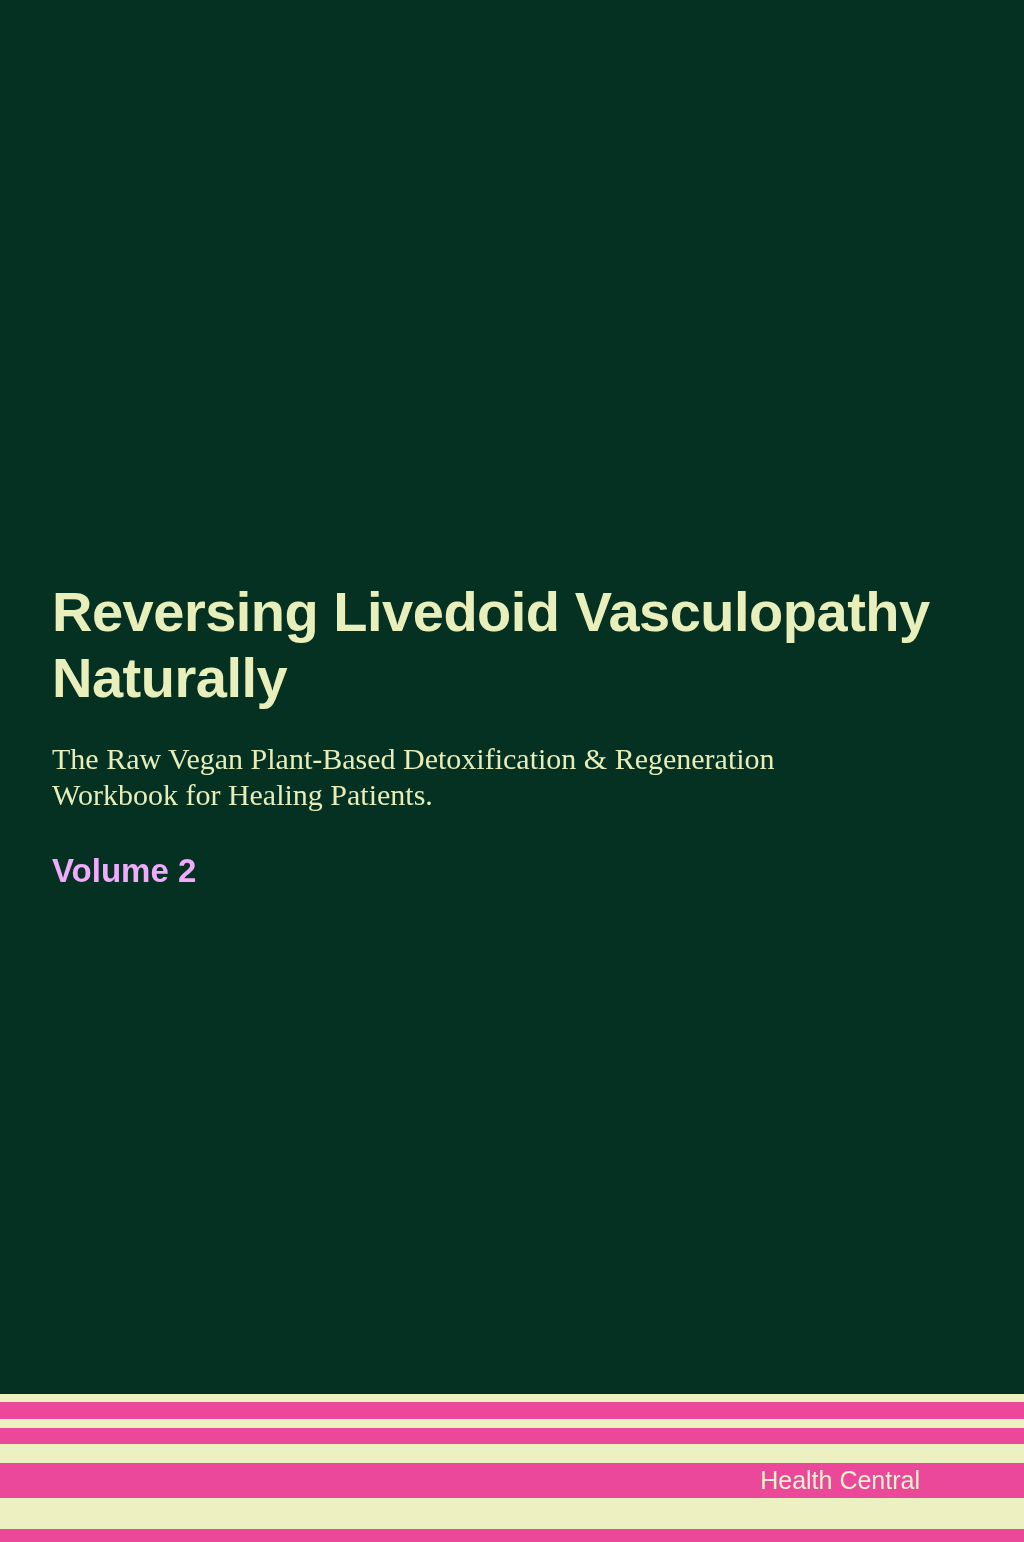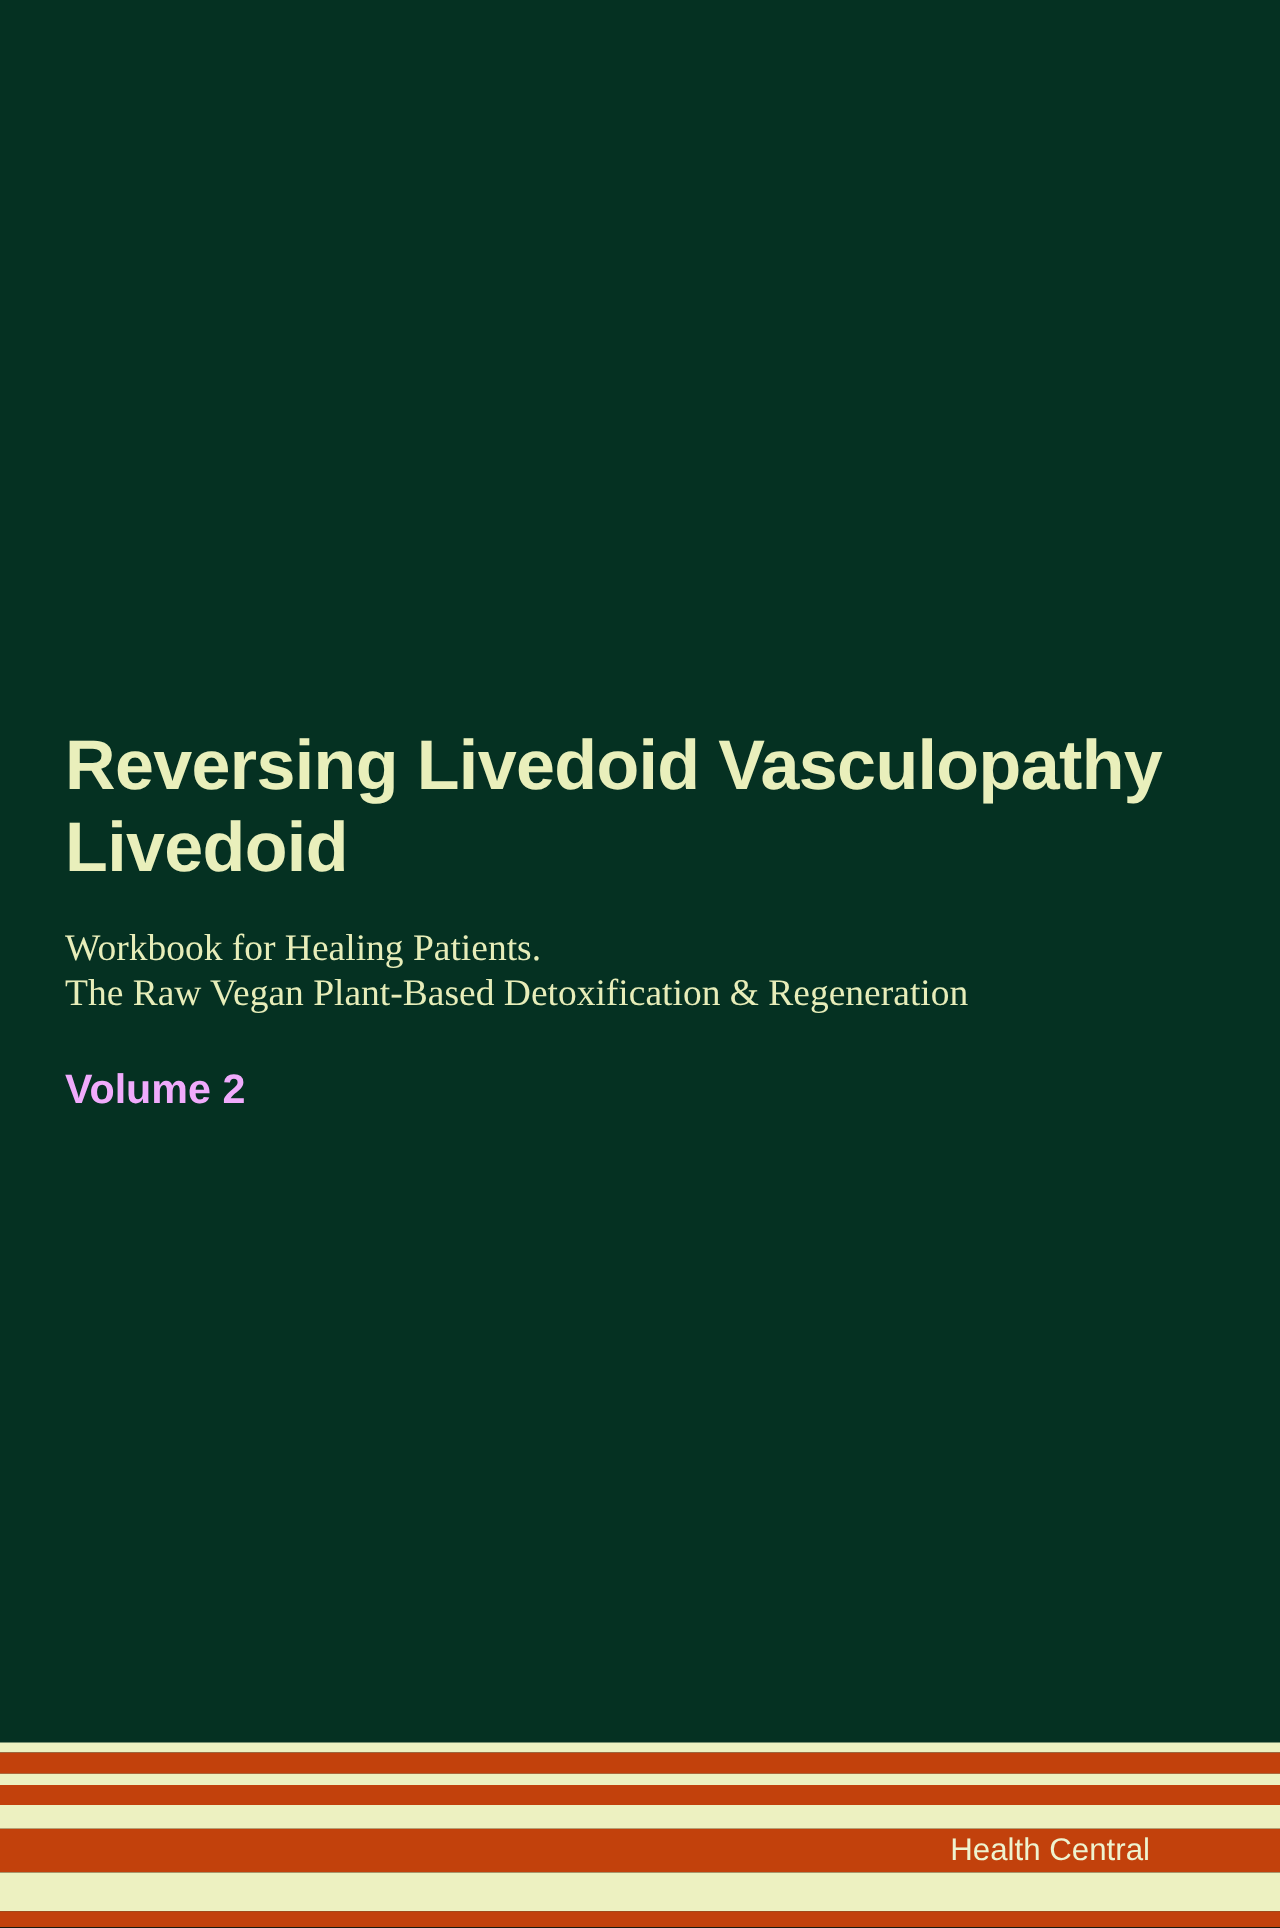--- a/index.html
+++ b/index.html
@@ -48,21 +48,21 @@
     line-height: 40px;
   }
   .footer {
     position: absolute;
     left: 0;
     bottom: 0;
     width: 100%;
   }
   .stripe { width: 100%; }
   .stripe.cream { background: #edf1c1; }
-  .stripe.dark  { background: #c2410c; }
+  .stripe.dark  { background: #ec4899; }
   .s1 { height: 8px; }
   .s2 { height: 17px; }
   .s3 { height: 9px; }
   .s4 { height: 16px; }
   .s5 { height: 19px; }
   .publisher-band {
     height: 35px;
     display: flex;
     align-items: center;
     justify-content: flex-end;
@@ -78,26 +78,26 @@
   .s7 { height: 31px; }
   .s8 { height: 13px; }
 </style>
 </head>
 <body>
 
 <div class="cover">
 
   <div class="title">
     <div>Reversing Livedoid Vasculopathy</div>
-    <div>Livedoid</div>
+    <div>Naturally</div>
   </div>
 
   <div class="subtitle">
+    <div>The Raw Vegan Plant-Based Detoxification &amp; Regeneration</div>
     <div>Workbook for Healing Patients.</div>
-    <div>The Raw Vegan Plant-Based Detoxification &amp; Regeneration</div>
   </div>
 
   <div class="volume">Volume 2</div>
 
   <div class="footer">
     <div class="stripe cream s1"></div>
     <div class="stripe dark s2"></div>
     <div class="stripe cream s3"></div>
     <div class="stripe dark s4"></div>
     <div class="stripe cream s5"></div>

